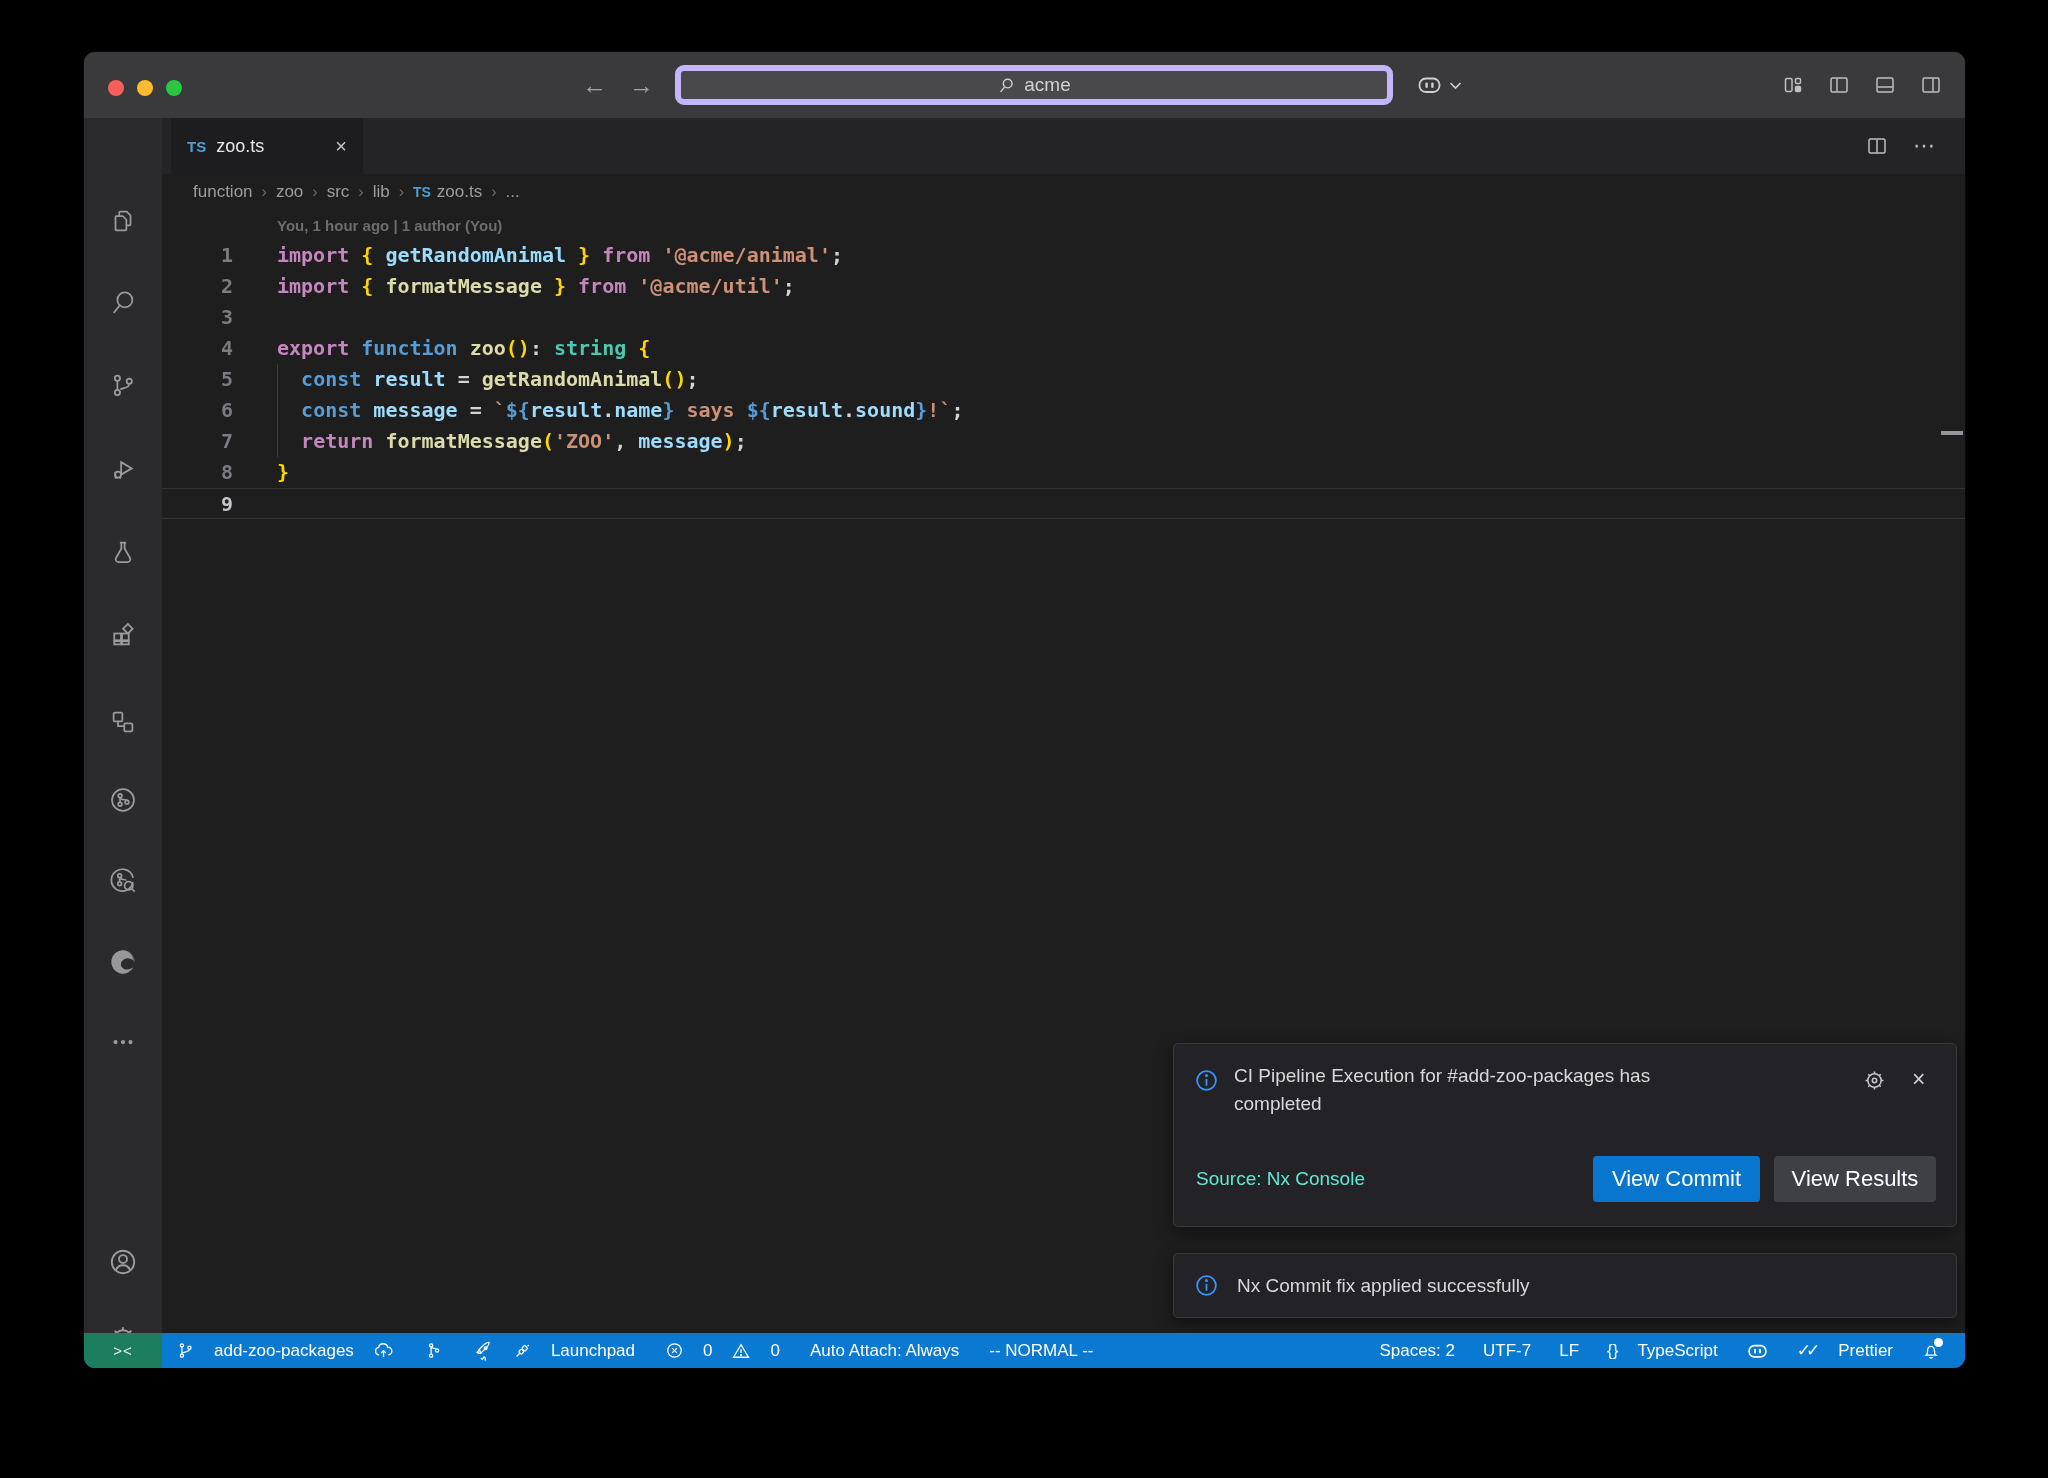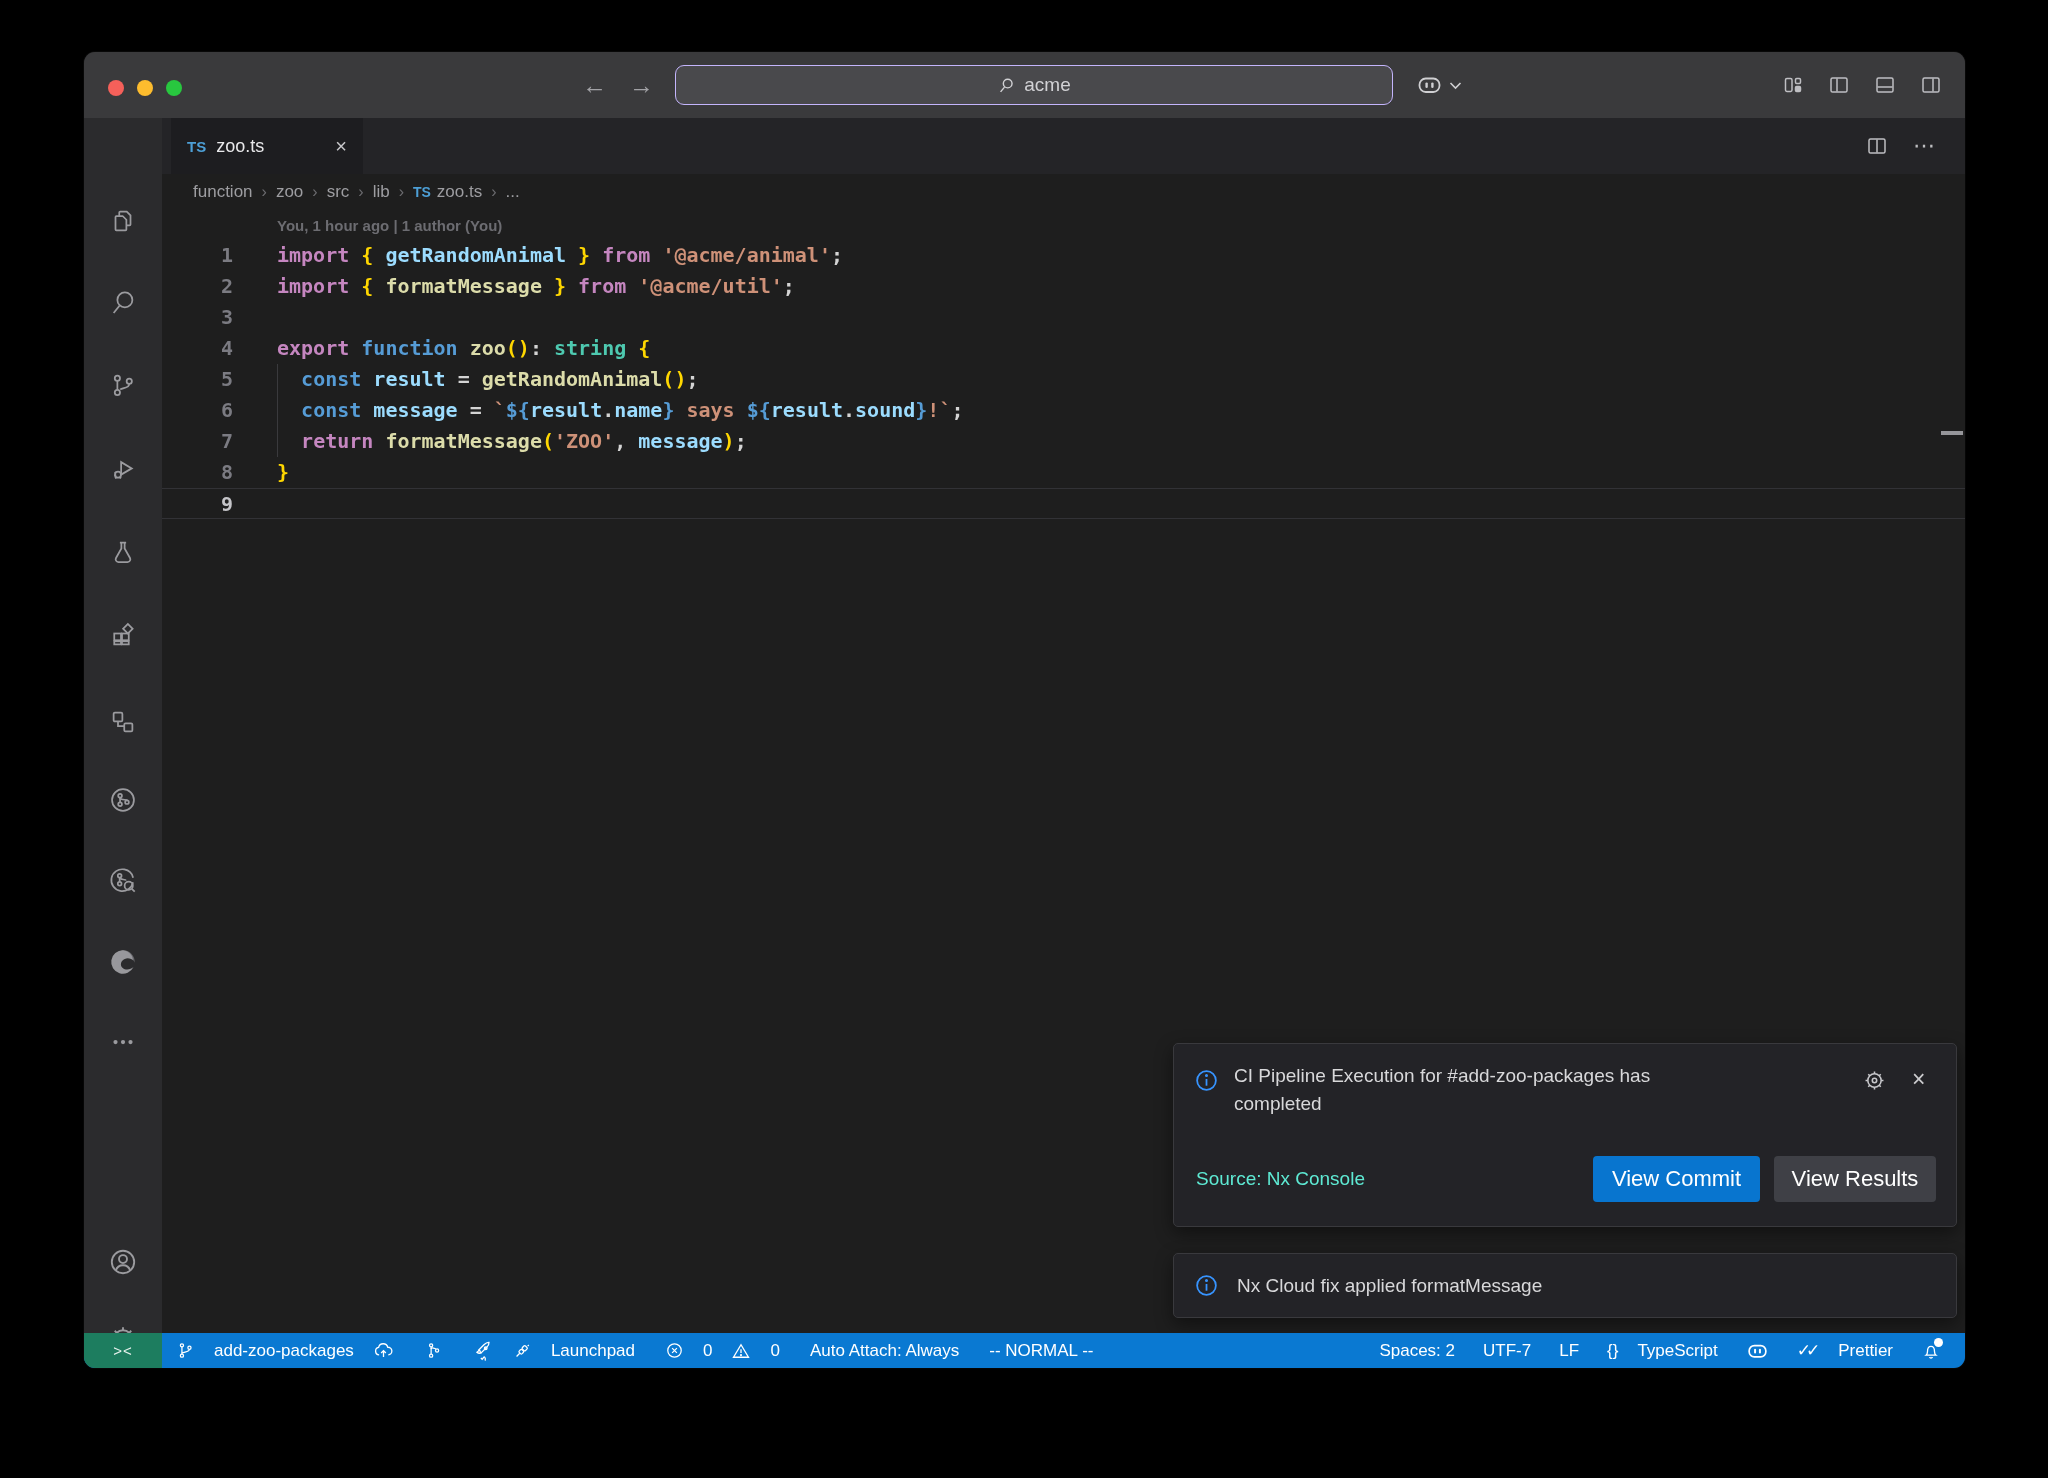--- a/index.html
+++ b/index.html
@@ -9,21 +9,21 @@
             background:#1e1e1e; border-radius:11px; overflow:hidden;
             box-shadow:0 18px 60px rgba(0,0,0,.7), 0 0 0 1px #0a0a0a; }
 
   
   .titlebar { position:absolute; left:0; top:0; width:100%; height:66px; background:#3a3a3c; }
   .traffic { position:absolute; left:24px; top:28px; display:flex; gap:13px; }
   .traffic span { width:16px; height:16px; border-radius:50%; display:block; }
   .nav-arrows { position:absolute; left:498px; top:0; height:66px; display:flex; align-items:center; gap:22px;
                 color:#a2a2a6; font-size:25px; }
   .cmd-center { position:absolute; left:591px; top:13px; width:718px; height:40px; background:#49494c;
-                border:1px solid #c4b5fd; border-radius:9px; display:flex; align-items:center; justify-content:center;
+                border:6px solid #c4b5fd; border-radius:9px; display:flex; align-items:center; justify-content:center;
                 gap:8px; color:#d2d2d5; font-size:19px;text-align:right; }
   .tb-right { position:absolute; right:22px; top:0; height:66px; display:flex; align-items:center; gap:22px; }
   .copilot-wrap { position:absolute; left:1332px; top:0; height:66px; display:flex; align-items:center; gap:6px; }
   svg.ico { display:block; }
 
   
   .activitybar { position:absolute; left:0; top:66px; width:78px; bottom:35px; background:#2b2b2d; }
   .ab-item { position:absolute; left:0; width:78px; height:62px; display:flex; align-items:center; justify-content:center; }
 
   
@@ -304,21 +304,21 @@
     <div class="btn btn-primary">View Commit</div>
     <div class="btn btn-secondary">View Results</div>
   </div>
 
   <div class="toast toast2">
     <svg class="ico t2-icon" width="25" height="25" viewBox="0 0 24 24" fill="none" stroke="#3794ff" stroke-width="1.7">
       <circle cx="12" cy="12" r="9"></circle>
         <line x1="12" y1="10.5" x2="12" y2="17"></line>
         <circle cx="12" cy="7.3" r="0.6" fill="#3794ff"></circle>
     </svg>
-    <span class="t2-msg">Nx Cloud fix applied formatMessage</span>
+    <span class="t2-msg">Nx Commit fix applied successfully</span>
   </div>
 
   <div class="statusbar">
     <div class="sb-remote">&gt;&lt;</div>
     <div class="sb-left">
       <div class="sb-group">
         <svg class="ico" width="19" height="19" viewBox="0 0 24 24" fill="none" stroke="#fff" stroke-width="1.6">
           <circle cx="7.5" cy="5.5" r="2"></circle>
             <circle cx="7.5" cy="18.5" r="2"></circle>
             <circle cx="17" cy="8.5" r="2"></circle>

